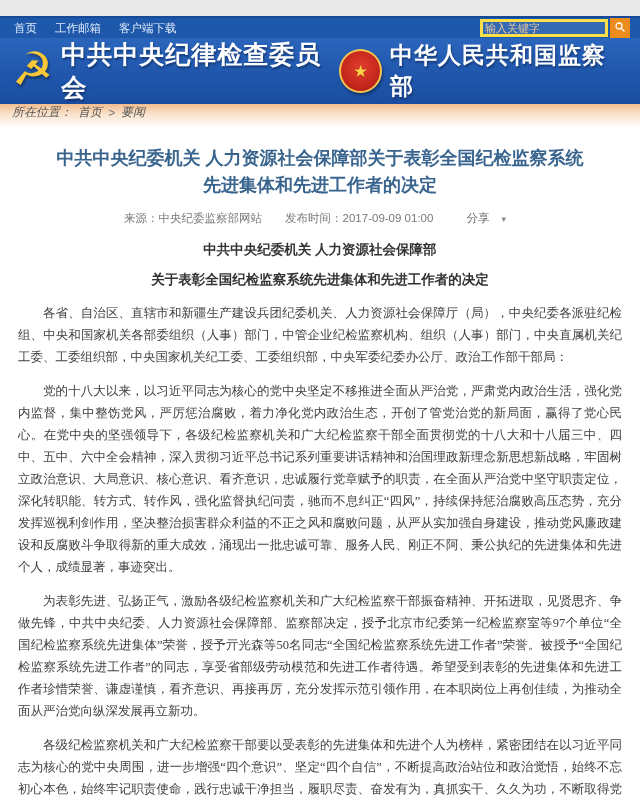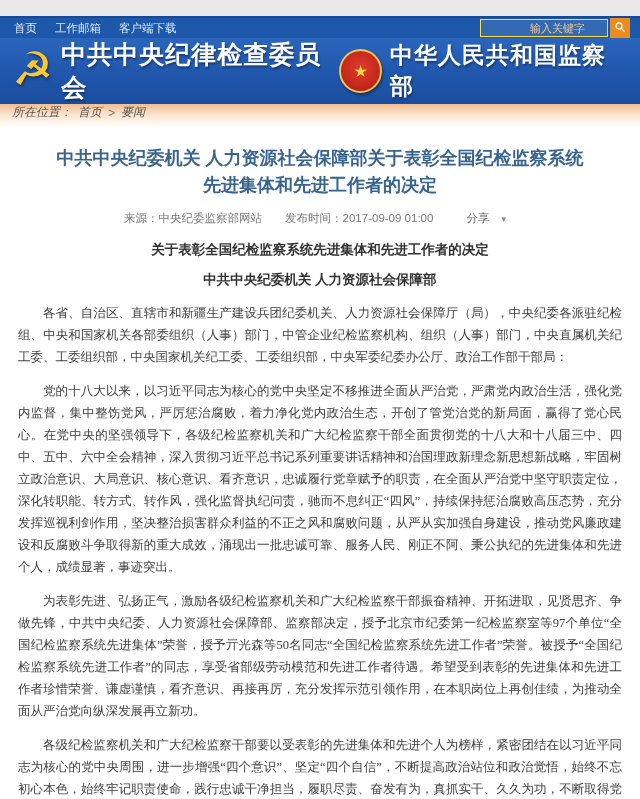--- a/index.html
+++ b/index.html
@@ -5,21 +5,21 @@
   * { margin:0; padding:0; box-sizing:border-box; }
   html,body { background:#e9e9e9; }
   body { font-family:"Liberation Sans","DejaVu Sans",sans-serif; }
   .page { width:640px; height:799px; margin:16px auto; background:#ffffff; overflow:hidden; display:flex; flex-direction:column; }
 
   
   .topbar { background:#1d58ab; height:27px; display:flex; align-items:center; justify-content:space-between; padding:0 10px 0 14px; border-top:2px solid #174a96; }
   .topbar-links { display:flex; gap:18px; }
   .topbar-links a { color:#dfe9f8; font-size:11.5px; text-decoration:none; cursor:pointer; }
   .searchbox { display:flex; align-items:center; }
-  .searchbox input { width:128px; height:18px; background:rgba(255,255,255,0.10); border:1px solid #fde047; color:#f2dcb8; font-size:11px; padding:0 22px; outline:none;text-align:right; }
+  .searchbox input { width:128px; height:18px; background:rgba(255,255,255,0.10); border:3px solid #fde047; color:#f2dcb8; font-size:11px; padding:0 2px; outline:none; }
   .searchbox input::placeholder { color:#ecc99a; }
   .search-btn { width:20px; height:20px; background:#ec8b1e; border:none; display:flex; align-items:center; justify-content:center; cursor:pointer; margin-left:2px; }
 
   
   .masthead { background:linear-gradient(180deg,#2b65bc 0%, #2057ac 55%, #1a4d9f 100%); height:75px; display:flex; align-items:center; justify-content:space-between; padding:0 16px 0 12px; }
   .brand { display:flex; align-items:center; gap:8px; }
   .cpc-emblem { color:#f8c737; font-size:46px; line-height:46px; text-shadow:1px 2px 3px rgba(0,0,0,0.45); transform:translateY(-2px); }
   .nat-emblem { width:44px; height:44px; border-radius:50%; background:radial-gradient(circle at 50% 42%, #e23d2e 0%, #c4271c 62%, #9e1710 100%); border:2px solid #f4c44e; display:flex; align-items:center; justify-content:center; box-shadow:1px 2px 3px rgba(0,0,0,0.4); }
   .nat-emblem .star { color:#f8d247; font-size:17px; line-height:17px; text-shadow:0 0 1px #7a1008; }
   .brand-title { color:#ffffff; font-weight:bold; letter-spacing:1px; text-shadow:1px 2px 2px rgba(10,30,70,0.55); }
@@ -97,22 +97,22 @@
   <div class="content">
     <h1 class="art-title">中共中央纪委机关 人力资源社会保障部关于表彰全国纪检监察系统先进集体和先进工作者的决定</h1>
 
     <div class="meta">
       <span>来源：中央纪委监察部网站</span>
       <span>发布时间：2017-09-09 01:00</span>
       <span class="share"><span>分享</span><span class="caret">▾</span></span>
     </div>
 
     <div class="doc">
+      <p class="doc-head">中共中央纪委机关 人力资源社会保障部</p>
       <p class="doc-head">关于表彰全国纪检监察系统先进集体和先进工作者的决定</p>
-      <p class="doc-head">中共中央纪委机关 人力资源社会保障部</p>
 
       <p class="body-p">各省、自治区、直辖市和新疆生产建设兵团纪委机关、人力资源社会保障厅（局），中央纪委各派驻纪检组、中央和国家机关各部委组织（人事）部门，中管企业纪检监察机构、组织（人事）部门，中央直属机关纪工委、工委组织部，中央国家机关纪工委、工委组织部，中央军委纪委办公厅、政治工作部干部局：</p>
       <p class="body-p">党的十八大以来，以习近平同志为核心的党中央坚定不移推进全面从严治党，严肃党内政治生活，强化党内监督，集中整饬党风，严厉惩治腐败，着力净化党内政治生态，开创了管党治党的新局面，赢得了党心民心。在党中央的坚强领导下，各级纪检监察机关和广大纪检监察干部全面贯彻党的十八大和十八届三中、四中、五中、六中全会精神，深入贯彻习近平总书记系列重要讲话精神和治国理政新理念新思想新战略，牢固树立政治意识、大局意识、核心意识、看齐意识，忠诚履行党章赋予的职责，在全面从严治党中坚守职责定位，深化转职能、转方式、转作风，强化监督执纪问责，驰而不息纠正“四风”，持续保持惩治腐败高压态势，充分发挥巡视利剑作用，坚决整治损害群众利益的不正之风和腐败问题，从严从实加强自身建设，推动党风廉政建设和反腐败斗争取得新的重大成效，涌现出一批忠诚可靠、服务人民、刚正不阿、秉公执纪的先进集体和先进个人，成绩显著，事迹突出。</p>
       <p class="body-p">为表彰先进、弘扬正气，激励各级纪检监察机关和广大纪检监察干部振奋精神、开拓进取，见贤思齐、争做先锋，中共中央纪委、人力资源社会保障部、监察部决定，授予北京市纪委第一纪检监察室等97个单位“全国纪检监察系统先进集体”荣誉，授予亓光森等50名同志“全国纪检监察系统先进工作者”荣誉。被授予“全国纪检监察系统先进工作者”的同志，享受省部级劳动模范和先进工作者待遇。希望受到表彰的先进集体和先进工作者珍惜荣誉、谦虚谨慎，看齐意识、再接再厉，充分发挥示范引领作用，在本职岗位上再创佳绩，为推动全面从严治党向纵深发展再立新功。</p>
       <p class="body-p">各级纪检监察机关和广大纪检监察干部要以受表彰的先进集体和先进个人为榜样，紧密团结在以习近平同志为核心的党中央周围，进一步增强“四个意识”、坚定“四个自信”，不断提高政治站位和政治觉悟，始终不忘初心本色，始终牢记职责使命，践行忠诚干净担当，履职尽责、奋发有为，真抓实干、久久为功，不断取得党风廉政建设和反腐败斗争新成效，以良好精神状态和优异工作成绩迎接党的十九大胜利召开，为实现“两个一百年”奋斗目标和中华民族伟大复兴的中国梦作出更大贡献。</p>
     </div>
   </div>
 
 </div>
 

